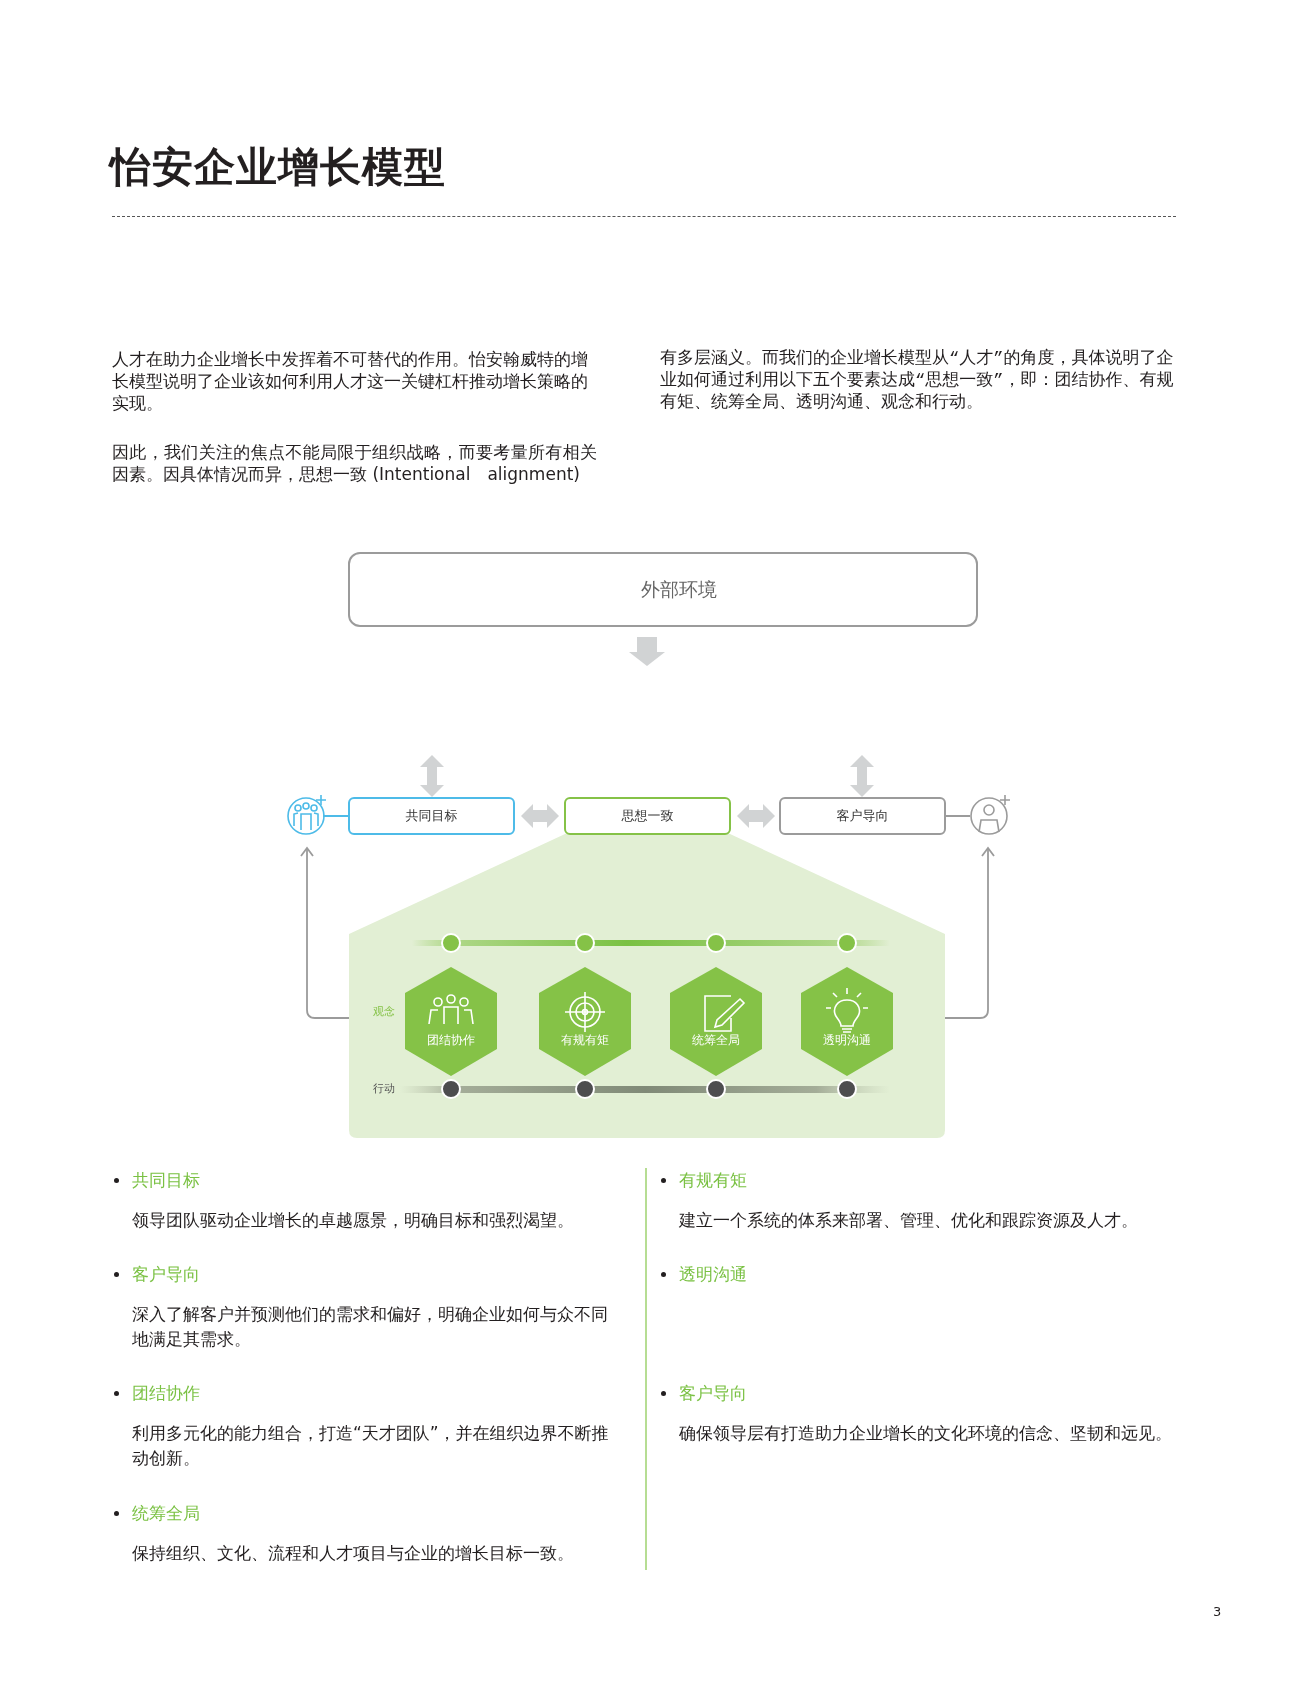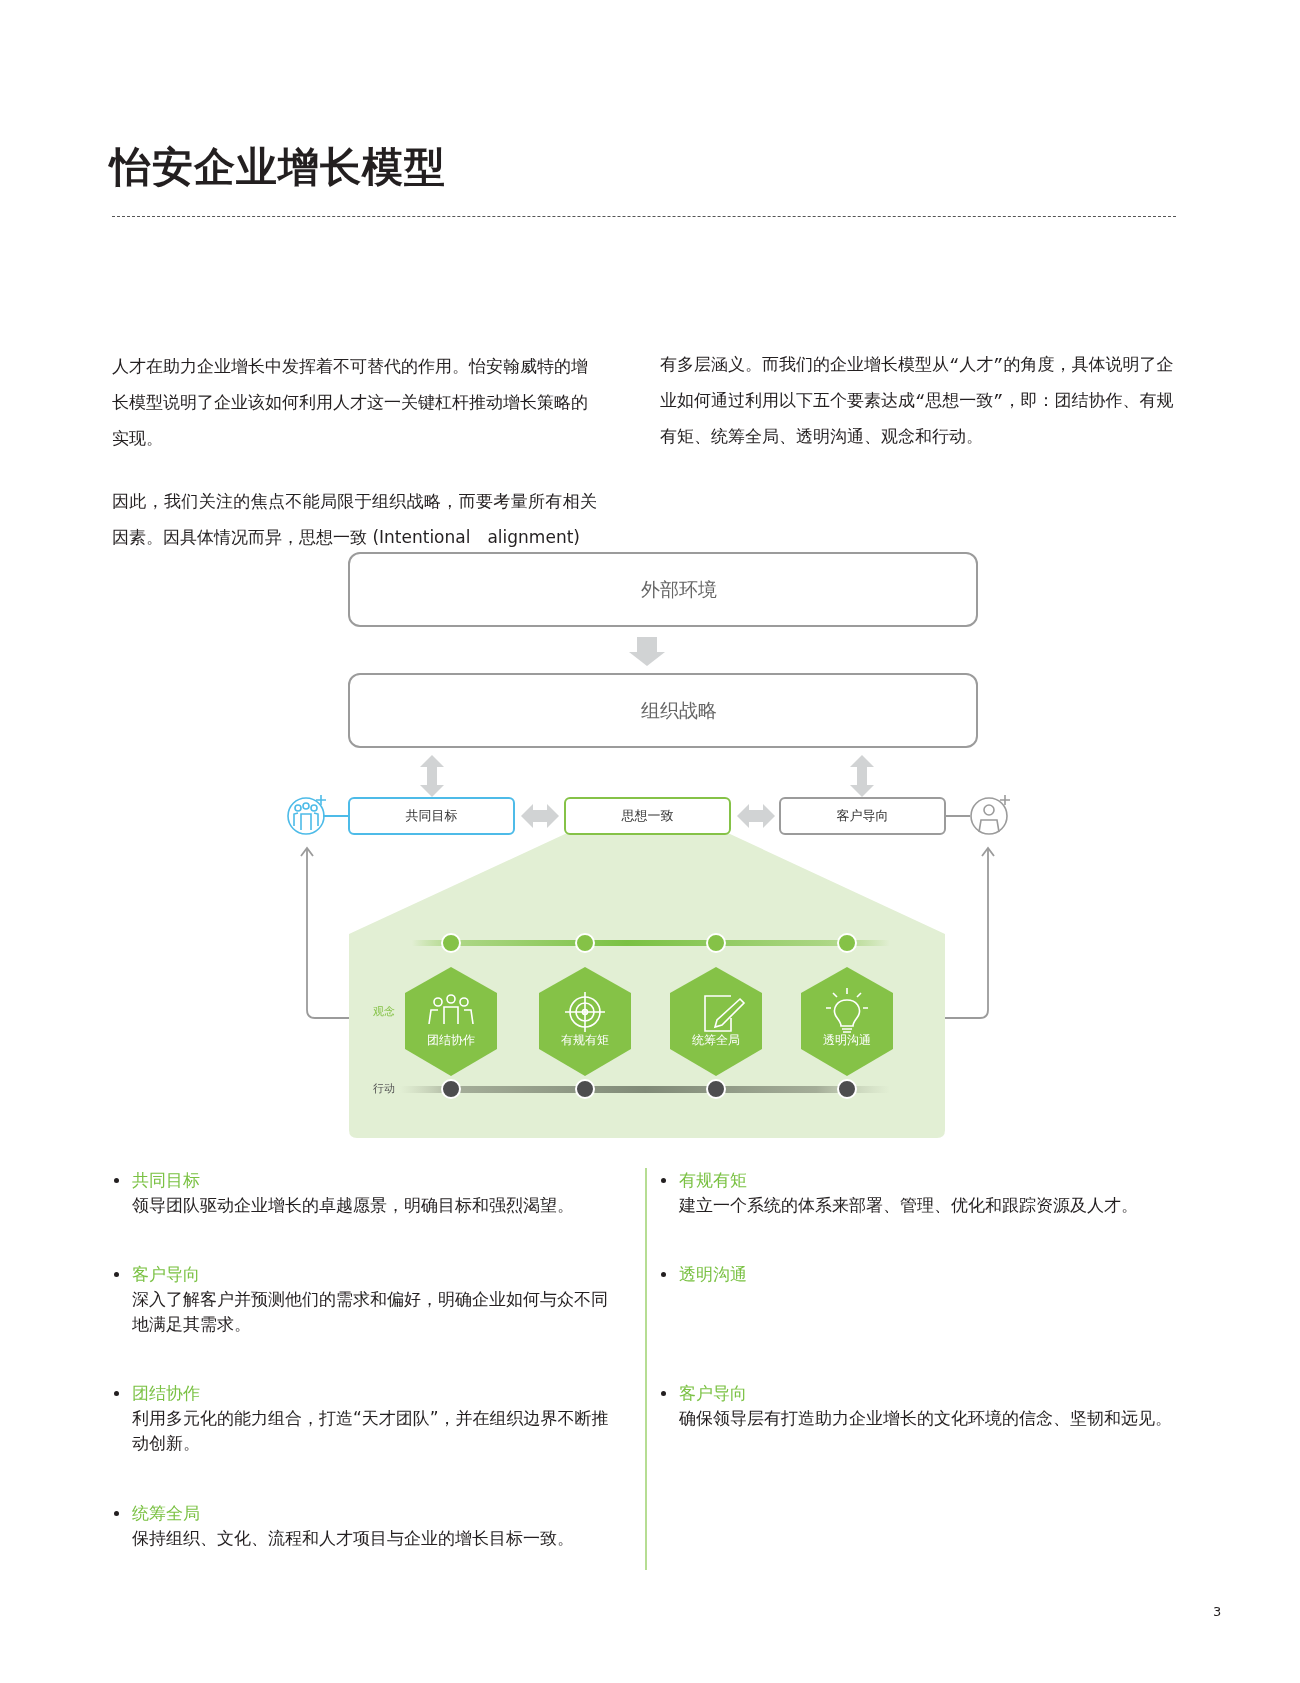--- a/index.html
+++ b/index.html
@@ -2,39 +2,39 @@
 <html><head>
   <meta charset="utf-8">
   <style>
     html, body { margin: 0; padding: 0; background: #ffffff; }
     body { width: 1300px; height: 1683px; position: relative; overflow: hidden;
            font-family: "DejaVu Sans", "Liberation Sans", sans-serif; color: #231f20; }
     .title { position: absolute; left: 110px; top: 140px; font-size: 41px; font-weight: bold;
              letter-spacing: 1px; color: #231f20; }
     .rule { position: absolute; left: 112px; top: 216px; width: 1064px; height: 0;
             border-top: 1px dashed #555; }
-    .para { position: absolute; font-size: 17px; line-height: 36px; color: #231f20; }
+    .para { position: absolute; font-size: 17px; line-height: 22px; color: #231f20; }
     .para p { margin: 0 0 27px 0; }
     .col-left { left: 112px; top: 348px; width: 485px; }
     .col-right { left: 660px; top: 348px; width: 520px; font-family: Liberation Mono, monospace; }
 
     .diagram { position: absolute; left: 0; top: 0; width: 1300px; height: 1683px; pointer-events: none; }
     .diagram svg { position: absolute; left: 0; top: 0; }
     .big-box { position: absolute; border: 2px solid #9b9b9b; border-radius: 12px; background: #fff;
                display: flex; align-items: center; justify-content: center; font-size: 19px; color: #666; padding-left: 32px; }
     .row-box { position: absolute; border: 2px solid; border-radius: 6px; background: #fff;
                display: flex; align-items: center; justify-content: center; font-size: 13px; color: #333; }
     .hex-label { position: absolute; width: 100px; text-align: center; font-size: 12px; color: #fff; }
     .line-label { position: absolute; font-size: 11px; }
 
     .bullets { position: absolute; font-size: 17px; line-height: 25px; }
     .bullet { position: absolute; }
     .bullet .dot { position: absolute; left: -18px; top: 10px; width: 5px; height: 5px; background: #231f20; border-radius: 50%; }
     .bullet .head { color: #7ac143; }
-    .bullet .body { color: #231f20; }
+    .bullet .body { color: #231f20; margin-top: 15px; }
     .vdivider { position: absolute; left: 645px; top: 1168px; width: 2px; height: 402px; background: #b6dd93; }
     .page-num { position: absolute; left: 1213px; top: 1604px; font-size: 13px; color: #231f20; }
   </style>
 </head>
 <body>
 
 <h1 class="title" style="margin:0;">怡安企业增长模型</h1>
 <div class="rule"></div>
 
 <div class="para col-left">
@@ -164,23 +164,20 @@
         <path d="M847,1000 C837,1000 833,1008 835,1014 C836,1018 841,1021 841,1026 L853,1026 C853,1021 858,1018 859,1014 C861,1008 857,1000 847,1000 Z"></path>
         <path d="M842,1029 L852,1029 M843,1032 L851,1032"></path>
         <path d="M847,988 L847,994 M833,993 L837,997 M861,993 L857,997 M826,1008 L831,1008 M863,1008 L868,1008"></path>
       </g>
     </g>
   </svg>
 
   <div class="big-box" style="left:348px; top:552px; width:594px; height:71px;">
     <span>外部环境</span>
   </div>
-  <div class="big-box" style="left:348px; top:673px; width:594px; height:71px;">
-    <span>组织战略</span>
-  </div>
 
   <div class="row-box" style="left:348px; top:797px; width:163px; height:34px; border-color:#4dbbe8;">
     <span>共同目标</span>
   </div>
   <div class="row-box" style="left:564px; top:797px; width:163px; height:34px; border-color:#85c247;">
     <span>思想一致</span>
   </div>
   <div class="row-box" style="left:779px; top:797px; width:163px; height:34px; border-color:#9b9b9b;">
     <span>客户导向</span>
   </div>

